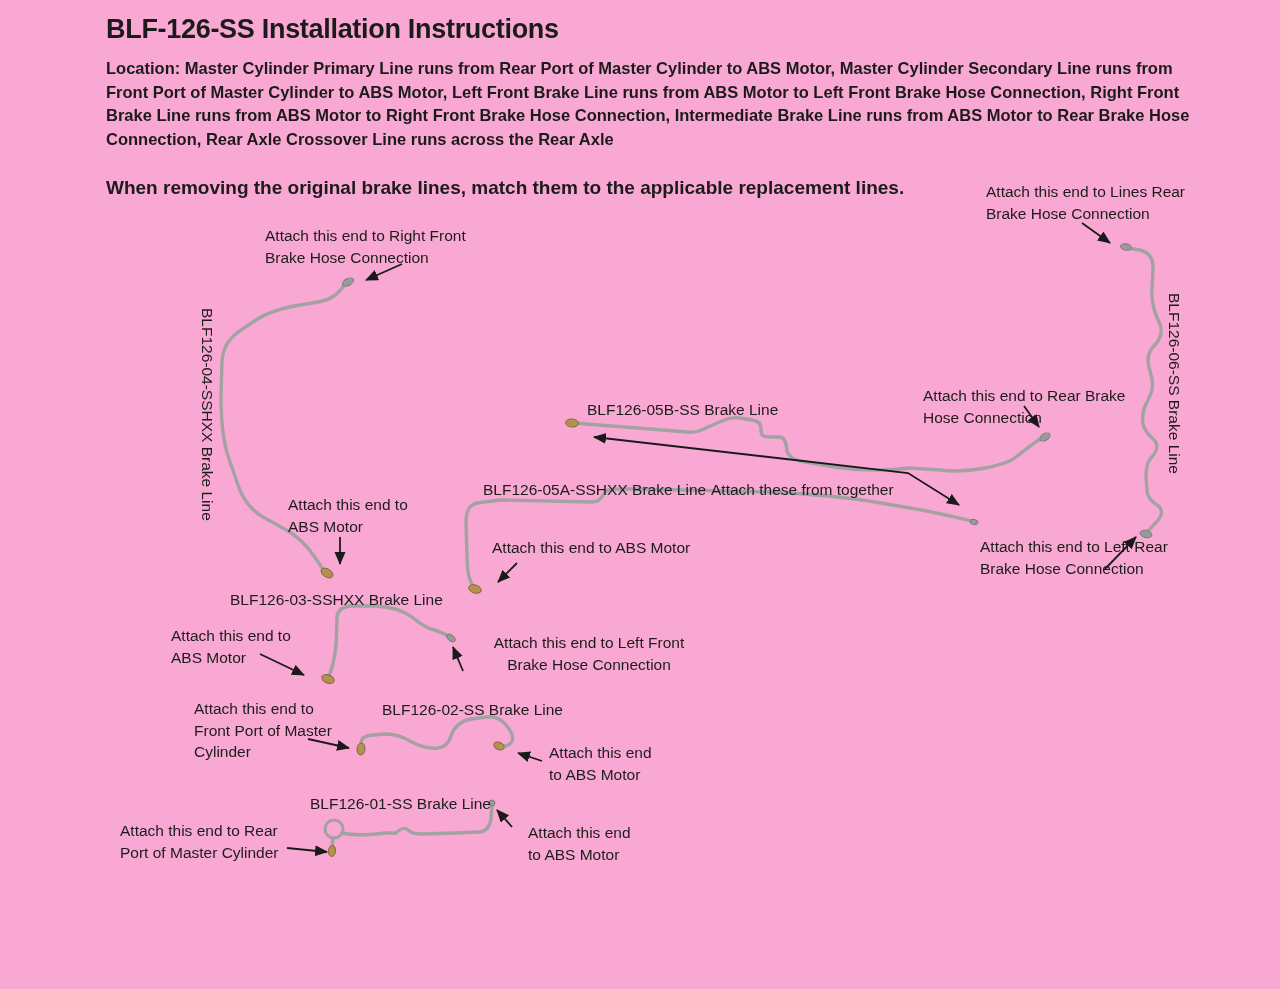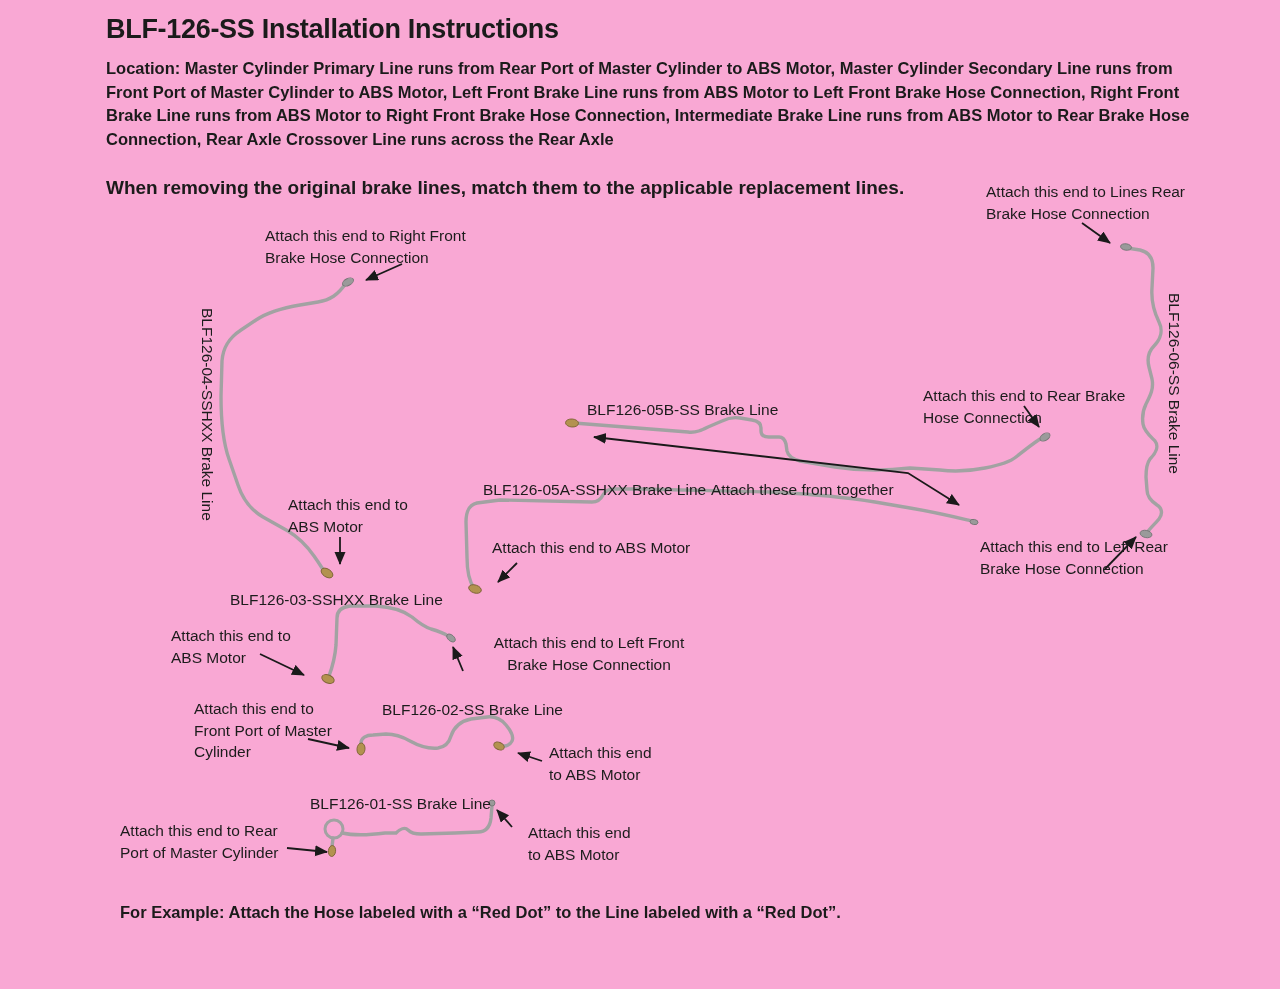--- a/index.html
+++ b/index.html
@@ -104,15 +104,14 @@
   <div class="abs lbl" style="left:194px; top:698px; width:140px;">Attach this end to Front Port of Master Cylinder</div>
   <div class="abs lbl" style="left:362px; top:699px; white-space:nowrap;margin-left:20px;">BLF126-02-SS Brake Line</div>
   <div class="abs lbl" style="left:549px; top:742px; width:118px;">Attach this end to ABS Motor</div>
 
   <div class="abs lbl" style="left:310px; top:793px; white-space:nowrap;">BLF126-01-SS Brake Line</div>
   <div class="abs lbl" style="left:120px; top:820px; width:178px;">Attach this end to Rear Port of Master Cylinder</div>
   <div class="abs lbl" style="left:528px; top:822px; width:118px;">Attach this end to ABS Motor</div>
 
   <div class="abs lbl" style="left:980px; top:536px; width:212px;">Attach this end to Left Rear Brake Hose Connection</div>
 
-  <div class="abs note" id="note2">For Example: Attach the Hose labeled with a “Red Dot” to the Line labeled with a “Red Dot”.</div>
 
 </div>
 
 </body></html>

